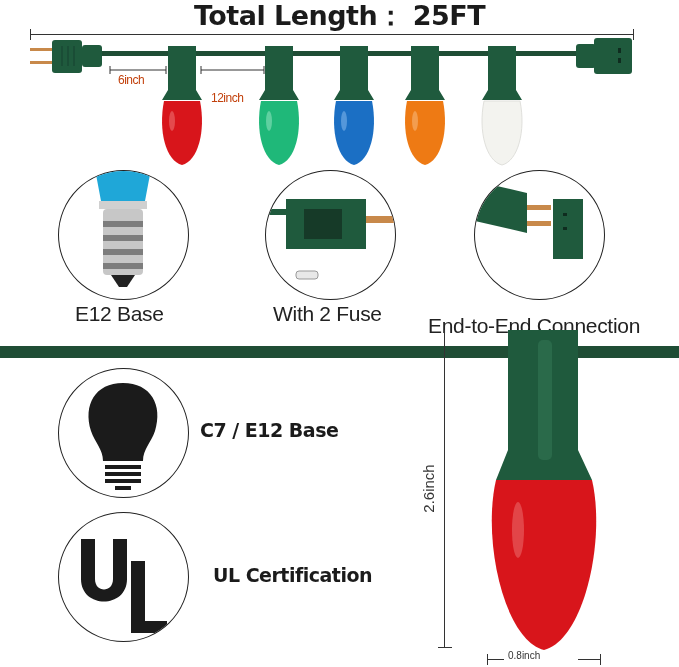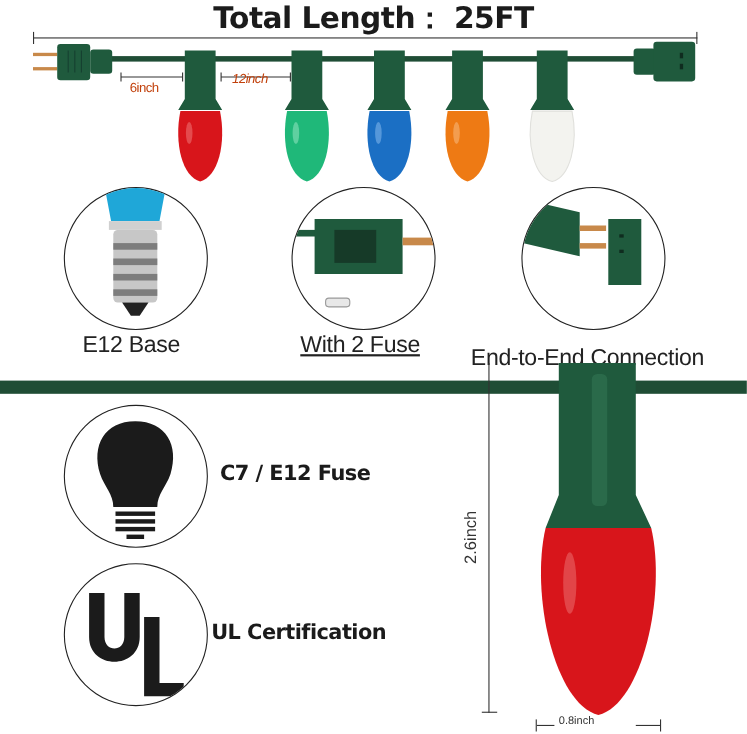--- a/index.html
+++ b/index.html
@@ -72,21 +72,21 @@
       <path d="M407 65 h36 c6 30 -2 60 -18 64 c-16 -4 -24 -34 -18 -64z" fill="#ee7a14"></path>
       <ellipse cx="415" cy="85" rx="3" ry="10" fill="#f8c08a" opacity="0.5"></ellipse>
     </g>
     <g>
       <path d="M488 10 h28 v44 l6 10 h-40 l6 -10z" fill="#1f5a3d"></path>
       <path d="M484 65 h36 c6 30 -2 60 -18 64 c-16 -4 -24 -34 -18 -64z" fill="#f3f3ef" stroke="#e0e0dc" stroke-width="1"></path>
     </g>
   </svg>
 </div>
 <div class="abs lbl" style="left:118px;top:73px;">6inch</div>
-<div class="abs lbl" style="left:211px;top:64px;font-style:italic;">12inch</div>
+<div class="abs lbl" style="left:211px;top:91px;">12inch</div>
 
 <div class="abs circle" style="left:58px;top:170px;width:129px;height:128px;">
   <svg width="129" height="128">
     <path d="M36 -2 h56 l-6 32 h-44z" fill="#1fa7d8"></path>
     <rect x="40" y="30" width="48" height="8" fill="#d0d0d0"></rect>
     <rect x="44" y="38" width="40" height="66" rx="4" fill="#c7c7c7"></rect>
     <rect x="44" y="50" width="40" height="6" fill="#7d7d7d"></rect>
     <rect x="44" y="64" width="40" height="6" fill="#7d7d7d"></rect>
     <rect x="44" y="78" width="40" height="6" fill="#7d7d7d"></rect>
     <rect x="44" y="92" width="40" height="6" fill="#7d7d7d"></rect>
@@ -97,21 +97,21 @@
 
 <div class="abs circle" style="left:265px;top:170px;width:129px;height:128px;">
   <svg width="129" height="128">
     <rect x="0" y="38" width="28" height="6" fill="#1f5a3d"></rect>
     <path d="M20 28 h80 v50 h-80z" fill="#1f5a3d"></path>
     <rect x="38" y="38" width="38" height="30" fill="#163a28"></rect>
     <rect x="100" y="45" width="30" height="7" fill="#c8894a"></rect>
     <rect x="30" y="100" width="22" height="8" rx="3" fill="#e8e8e8" stroke="#999" stroke-width="1"></rect>
   </svg>
 </div>
-<div class="abs cap" style="left:273px;top:302px;text-decoration:underline;">With 2 Fuse</div>
+<div class="abs cap" style="left:273px;top:302px;">With 2 Fuse</div>
 
 <div class="abs circle" style="left:474px;top:170px;width:129px;height:128px;">
   <svg width="129" height="128">
     <path d="M0 10 l52 12 v40 l-52 -12z" fill="#1f5a3d"></path>
     <rect x="52" y="34" width="24" height="5" fill="#c8894a"></rect>
     <rect x="52" y="50" width="24" height="5" fill="#c8894a"></rect>
     <path d="M78 28 h30 v60 h-30z" fill="#1f5a3d"></path>
     <rect x="88" y="42" width="4" height="3" fill="#0f2c1f"></rect>
     <rect x="88" y="56" width="4" height="3" fill="#0f2c1f"></rect>
   </svg>
@@ -141,21 +141,21 @@
 
 <div class="abs circle" style="left:58px;top:368px;width:129px;height:128px;">
   <svg width="129" height="128">
     <path d="M64 14 c-28 0 -40 22 -32 48 c4 12 12 18 12 30 h40 c0 -12 8 -18 12 -30 c8 -26 -4 -48 -32 -48z" fill="#1b1b1b"></path>
     <rect x="46" y="96" width="36" height="4" fill="#1b1b1b"></rect>
     <rect x="46" y="103" width="36" height="4" fill="#1b1b1b"></rect>
     <rect x="46" y="110" width="36" height="4" fill="#1b1b1b"></rect>
     <rect x="56" y="117" width="16" height="4" fill="#1b1b1b"></rect>
   </svg>
 </div>
-<div class="abs feat" style="left:200px;top:419px;">C7 / E12 Fuse</div>
+<div class="abs feat" style="left:200px;top:419px;">C7 / E12 Base</div>
 
 <div class="abs circle" style="left:58px;top:512px;width:129px;height:128px;">
   <svg width="129" height="128">
     <path d="M22 26 h14 v40 c0 14 18 14 18 0 v-40 h14 v40 c0 30 -46 30 -46 0z" fill="#1b1b1b"></path>
     <path d="M72 48 h14 v60 h22 v12 h-36z" fill="#1b1b1b"></path>
   </svg>
 </div>
-<div class="abs feat" style="left:192px;top:564px;">UL Certification</div>
+<div class="abs feat" style="left:213px;top:564px;">UL Certification</div>
 
 </body></html>

